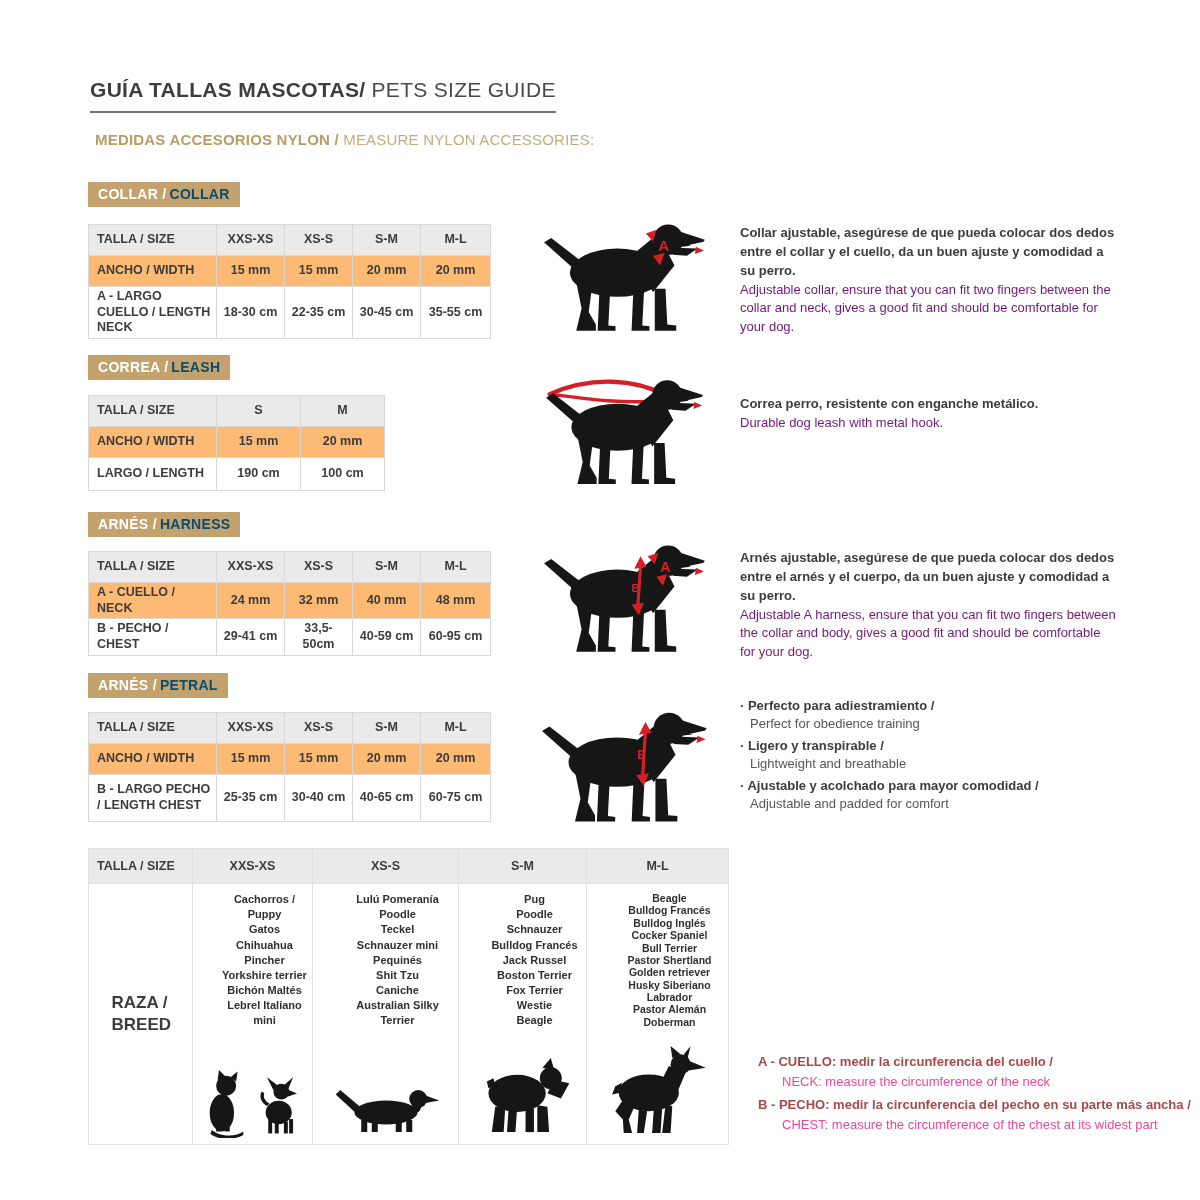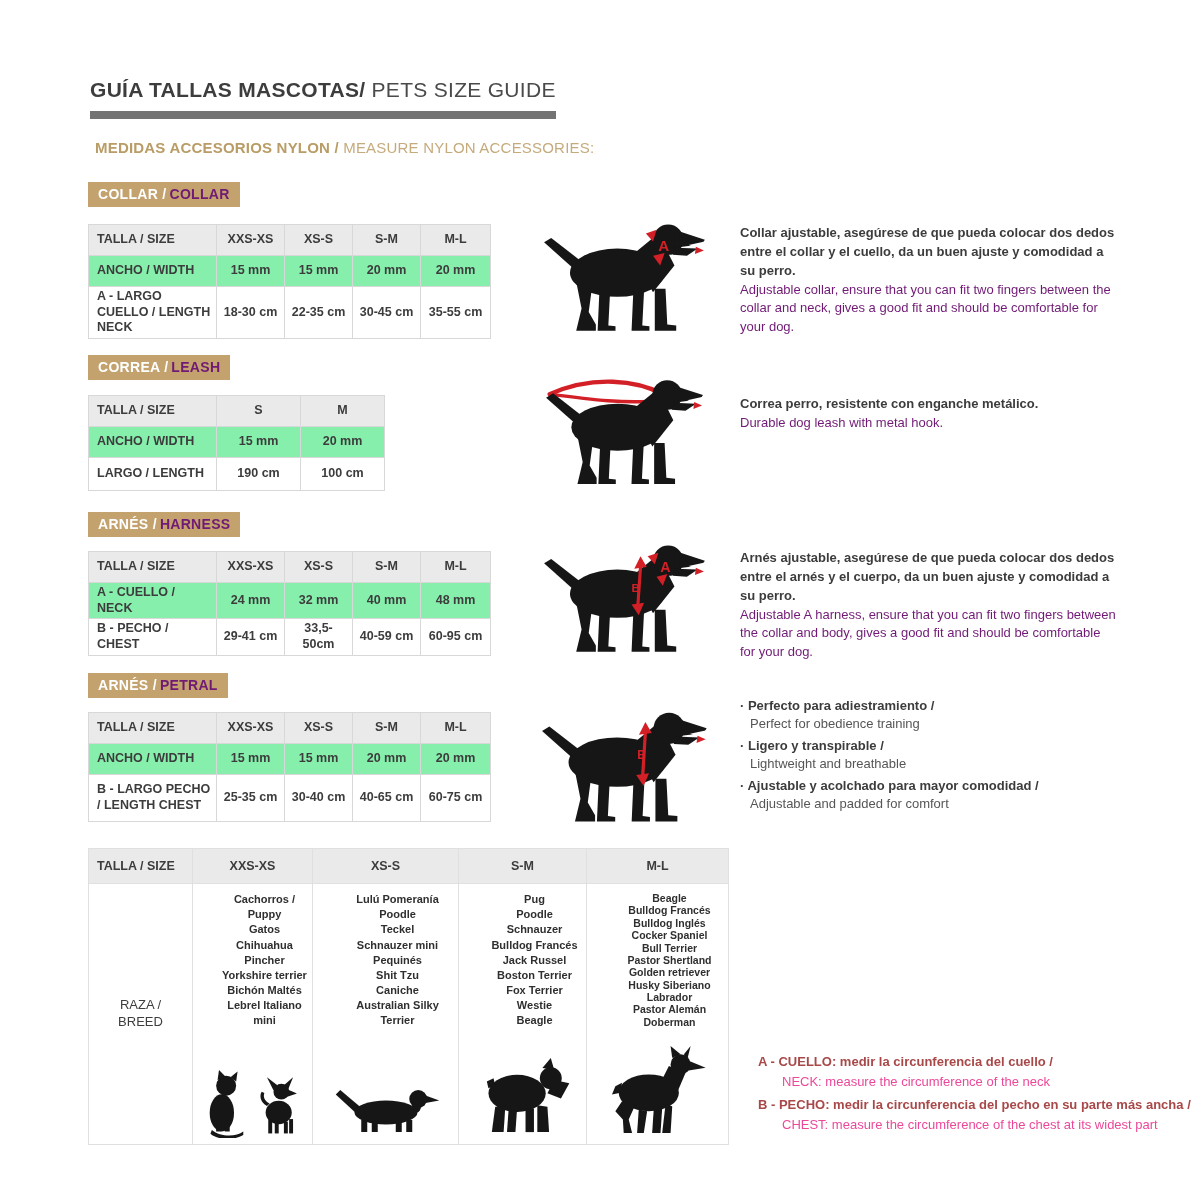--- a/index.html
+++ b/index.html
@@ -1,41 +1,41 @@
 <!DOCTYPE html>
 <html><head>
 <meta charset="utf-8">
 <style>
   html,body{margin:0;padding:0;background:#fff;}
   .canvas{position:relative;width:1200px;height:1200px;background:#fff;
           font-family:"Liberation Sans",sans-serif;color:#3d3d3d;overflow:hidden;}
   .abs{position:absolute;}
 
   
-  .title{font-size:21px;letter-spacing:.3px;border-bottom:8px solid #737373;
+  .title{font-size:21px;letter-spacing:.3px;border-bottom:2px solid #737373;
          padding-bottom:9px;display:inline-block;white-space:nowrap;}
   .title .es{font-weight:bold;}
   .title .en{font-weight:normal;color:#4a4a4a;}
   .subtitle{font-size:15px;letter-spacing:.2px;white-space:nowrap;}
   .subtitle .es{font-weight:bold;color:#b99c66;}
   .subtitle .en{font-weight:normal;color:#c5ab7c;}
 
   
   .badge{display:inline-block;background:#c3a26e;padding:4px 10px 5px;font-size:14px;
          letter-spacing:.3px;white-space:nowrap;}
   .badge .es{color:#ffffff;font-weight:bold;}
-  .badge .en{color:#701a75;font-weight:bold;margin-left:3px;}
+  .badge .en{color:#0c4a6e;font-weight:bold;margin-left:3px;}
 
   
   table.size-table{border-collapse:collapse;table-layout:fixed;}
   table.size-table td{border:1px solid #d8d8d8;font-size:12.5px;font-weight:bold;
         color:#3c3c3c;text-align:center;padding:2px 4px;line-height:1.25;}
   table.size-table td.lab{text-align:left;padding-left:8px;}
   tr.rh td{background:#eaeaea;height:26px;}
-  tr.rm td{background:#86efac;height:26px;}
+  tr.rm td{background:#fdba74;height:26px;}
   tr.rw td{background:#ffffff;height:28px;}
   tr.rwt td{background:#ffffff;height:42px;}
 
   
   .desc{width:378px;font-size:13px;line-height:1.45;}
   .desc .es{font-weight:bold;color:#3c3c3c;}
   .desc .en{font-weight:normal;color:#701a75;}
   .bullets{width:390px;font-size:13px;line-height:1.42;}
   .bullet-item{margin-bottom:3px;}
   .bullet-es{font-weight:bold;color:#3c3c3c;}
@@ -45,37 +45,37 @@
   table.breed-table{border-collapse:collapse;table-layout:fixed;width:640px;}
   table.breed-table td{border:1px solid #e0e0e0;vertical-align:top;padding:0;}
   table.breed-table tr.head td{background:#eaeaea;font-size:12.5px;font-weight:bold;
         text-align:center;height:34px;vertical-align:middle;color:#3c3c3c;}
   table.breed-table tr.head td.lab{text-align:left;padding-left:8px;}
   .breed-cell{display:flex;flex-direction:column;justify-content:space-between;
         align-items:center;height:260px;padding:8px 2px 6px;box-sizing:border-box;}
   .breed-list{text-align:center;font-size:11px;font-weight:bold;line-height:1.38;color:#2f2f2f;margin-left:24px;}
   .breed-list.tight{font-size:10.5px;line-height:1.18;}
   .raza-cell{display:flex;align-items:center;justify-content:center;height:260px;}
-  .raza-label{font-size:13px;font-weight:normal;text-align:center;max-width:58px;line-height:1.3;}
+  .raza-label{font-size:17px;font-weight:bold;text-align:left;max-width:58px;line-height:1.3;}
   .sil-row{display:flex;align-items:flex-end;gap:4px;}
 
   
   .notes{width:440px;font-size:13px;line-height:1.5;}
   .note-bold{color:#a84848;font-weight:bold;}
   .note-light{color:#ec4899;font-weight:normal;padding-left:24px;margin-bottom:4px;}
 </style>
 </head>
 <body>
 
 <div class="canvas">
 
   <div class="abs" style="left:90px;top:78px;">
     <div class="title"><span class="es">GUÍA TALLAS MASCOTAS/</span><span class="en"> PETS SIZE GUIDE</span></div>
   </div>
-  <div class="abs subtitle" style="left:95px;top:139px;"><span class="es">MEDIDAS ACCESORIOS NYLON / </span><span class="en">MEASURE NYLON ACCESSORIES:</span></div>
+  <div class="abs subtitle" style="left:95px;top:131px;"><span class="es">MEDIDAS ACCESORIOS NYLON / </span><span class="en">MEASURE NYLON ACCESSORIES:</span></div>
 
   <div class="abs" style="left:88px;top:182px;">
     <span class="badge"><span class="es">COLLAR /</span><span class="en">COLLAR</span></span>
   </div>
   <table class="abs size-table" style="left:88px;top:224px;width:402px;">
     <colgroup>
         <col style="width:128px">
         <col style="width:68px">
         <col style="width:68px">
         <col style="width:68px">

